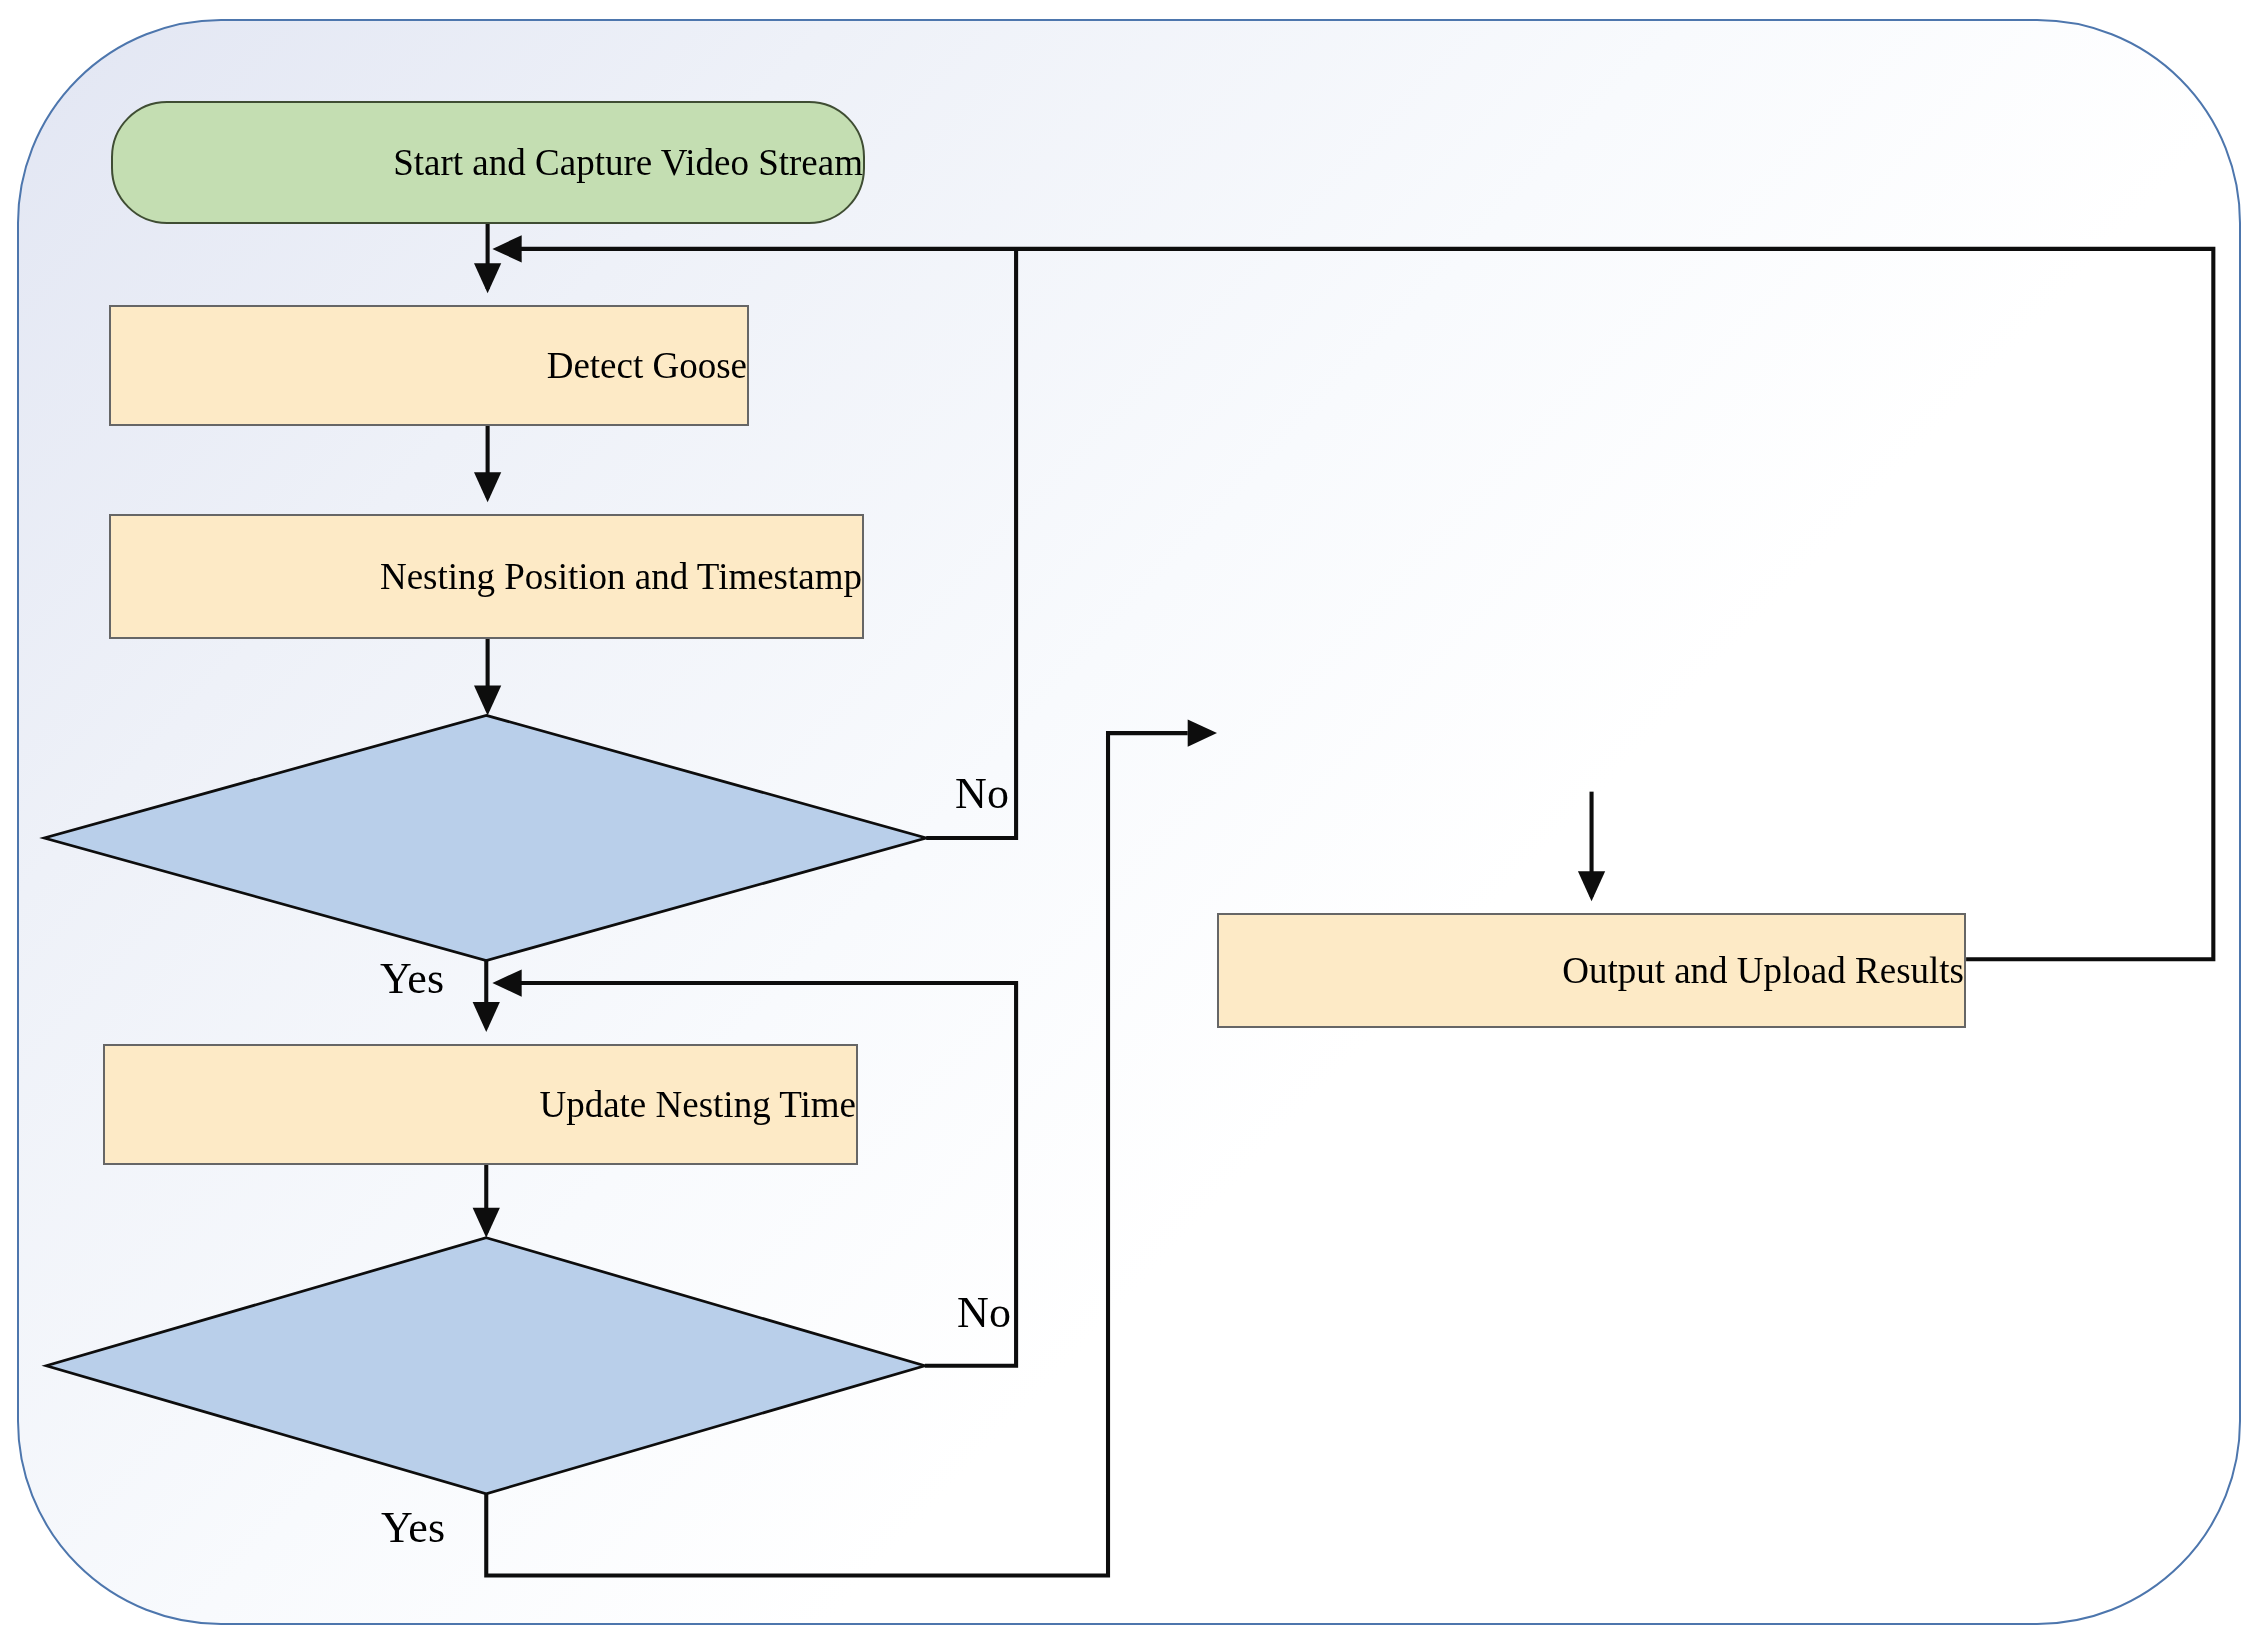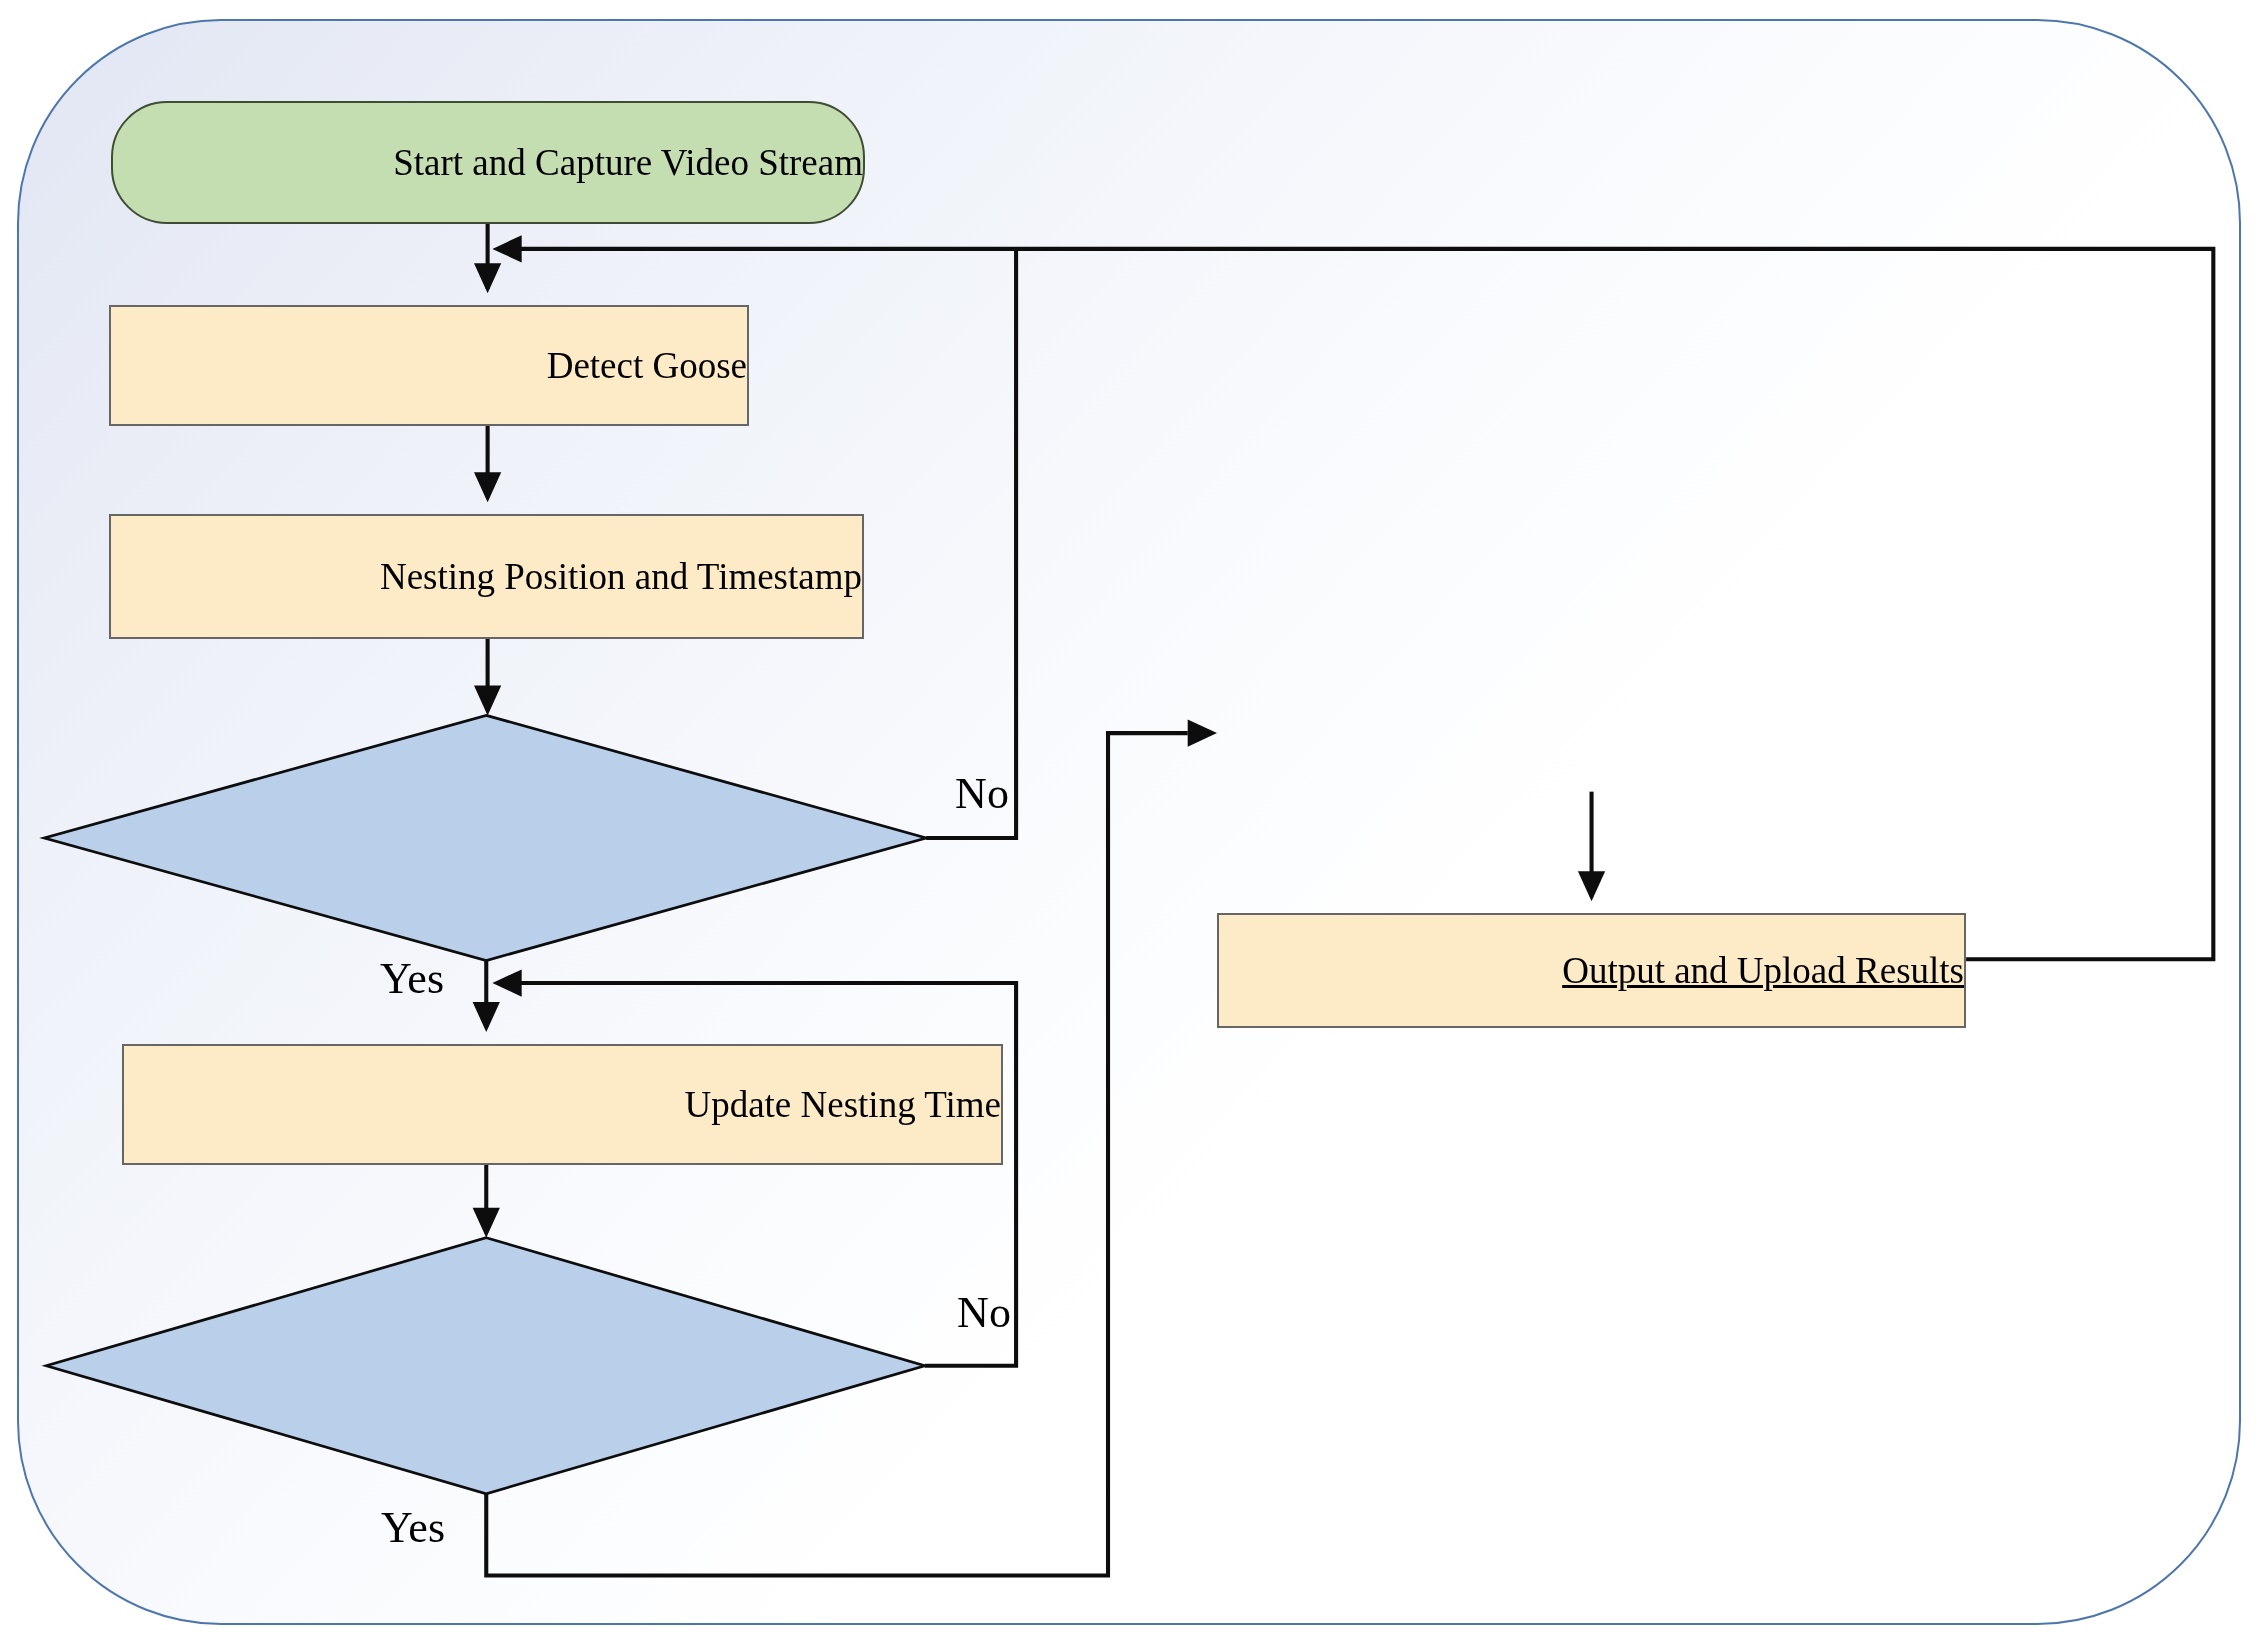--- a/index.html
+++ b/index.html
@@ -146,26 +146,26 @@
   </div>
 
   <div class="node process" style="left:109px; top:293px; width:640px; height:121px;">
     <span>Detect Goose</span>
   </div>
 
   <div class="node process" style="left:109px; top:502px; width:755px; height:125px;">
     <span>Nesting Position and Timestamp</span>
   </div>
 
-  <div class="node process" style="left:122px; top:1032px; width:881px; height:121px;padding-left:6px;">
+  <div class="node process" style="left:103px; top:1032px; width:755px; height:121px;padding-left:6px;">
     <span>Update Nesting Time</span>
   </div>
 
 
-  <div class="node process" style="left:1217px; top:901px; width:749px; height:115px;text-decoration:underline;">
+  <div class="node process" style="left:1217px; top:901px; width:749px; height:115px;">
     <span>Output and Upload Results</span>
   </div>
 
 
 
   <div class="edge-label" style="left:982px; top:793px;">No</div>
 
   <div class="edge-label" style="left:412px; top:978px;">Yes</div>
 
   <div class="edge-label" style="left:984px; top:1312px;">No</div>

